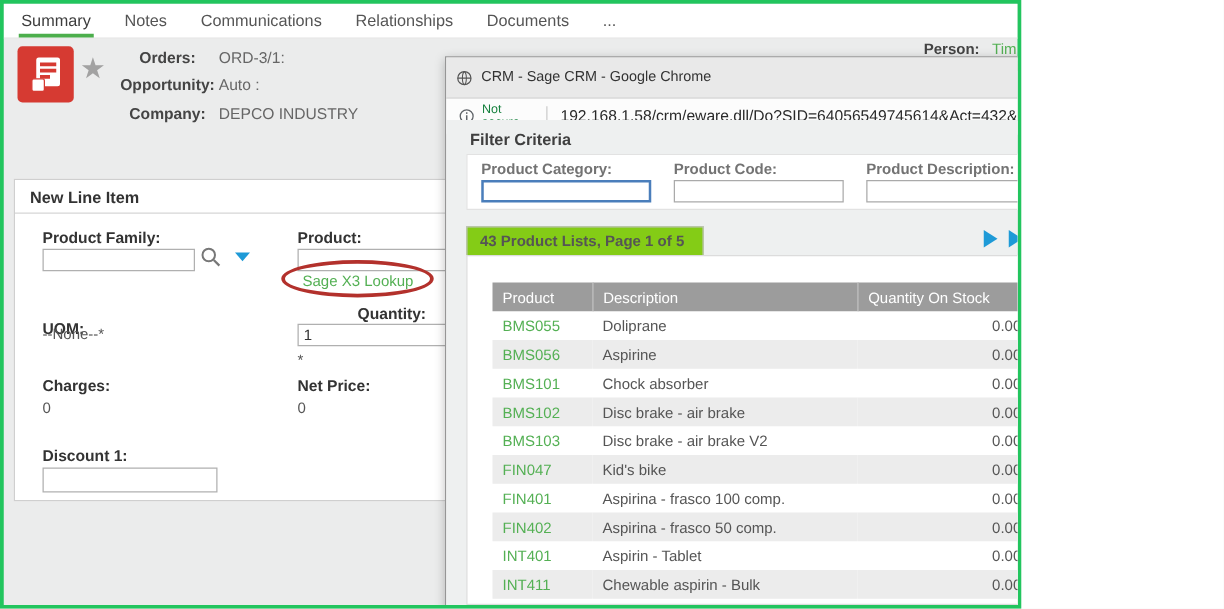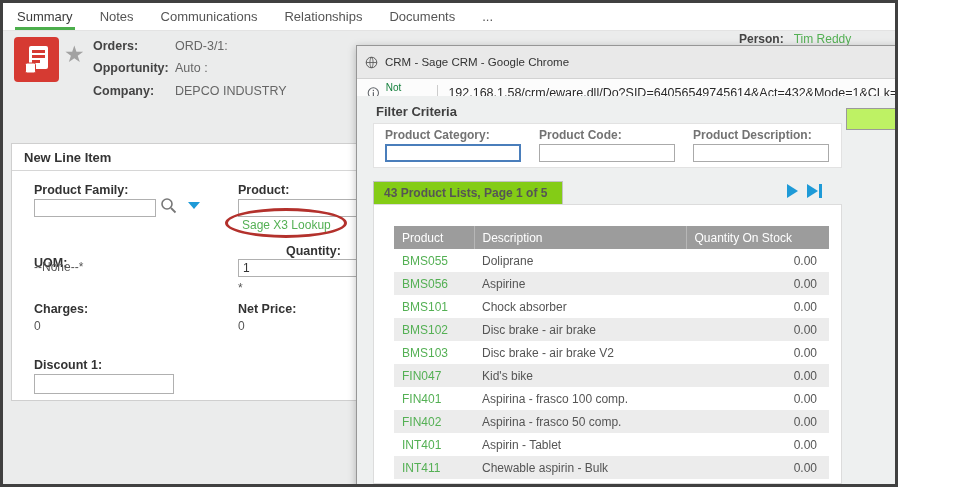--- a/index.html
+++ b/index.html
@@ -1,38 +1,38 @@
 <!DOCTYPE html>
 <html><head>
 <meta charset="utf-8">
 <style>
   * { margin:0; padding:0; box-sizing:border-box; }
   html,body { width:979px; height:487px; }
   body { font-family:"Liberation Sans", sans-serif; background:#fff; }
 
-  .screen { position:relative; width:898px; height:487px; border:3px solid #404040;
+  .screen { position:relative; width:817px; height:487px; border:3px solid #22c55e;
             background:#ebecec; overflow:hidden; }
 
   
   .tabbar { position:absolute; top:0; left:0; right:0; height:28px; background:#fff;
             display:flex; align-items:stretch; gap:27px; padding:0 14px;
             border-bottom:1px solid #e3e3e3; z-index:1; }
   .tab { font-size:13px; color:#555; display:flex; align-items:center; position:relative;
          cursor:pointer; white-space:nowrap; }
   .tab.active { color:#3c3c3c; }
   .tab.active::after { content:""; position:absolute; left:-2px; right:-2px; bottom:0;
                        height:3px; background:#4cae4c; }
 
   
   .entity-icon { position:absolute; left:11px; top:34px; width:45px; height:45px;
                  background:#d63a32; border-radius:4px; display:flex; align-items:center;
                  justify-content:center; z-index:1; }
   .star { position:absolute; left:61px; top:38px; font-size:23px; color:#a2a2a2; z-index:1;
           cursor:pointer; }
-  .info-row { position:absolute; display:flex; font-size:12.5px; z-index:1; }
+  .info-row { position:absolute; display:flex; font-size:12.5px; z-index:1;text-align:center; }
   .info-row .lbl { font-weight:bold; color:#444; width:82px; }
   .info-row .val { color:#666; }
   .green-link { color:#54b054; text-decoration:none; cursor:pointer; }
   .person-row { position:absolute; left:736px; top:29px; display:flex; font-size:12px; z-index:1; }
   .person-row .lbl { font-weight:bold; color:#444; margin-right:10px; }
 
   
   .panel { position:absolute; left:8px; top:140px; width:350px; height:258px;
            background:#fff; border:1px solid #cfcfcf; z-index:1; }
   .panel-title { height:27px; line-height:27px; padding-left:12px; font-size:13px;

